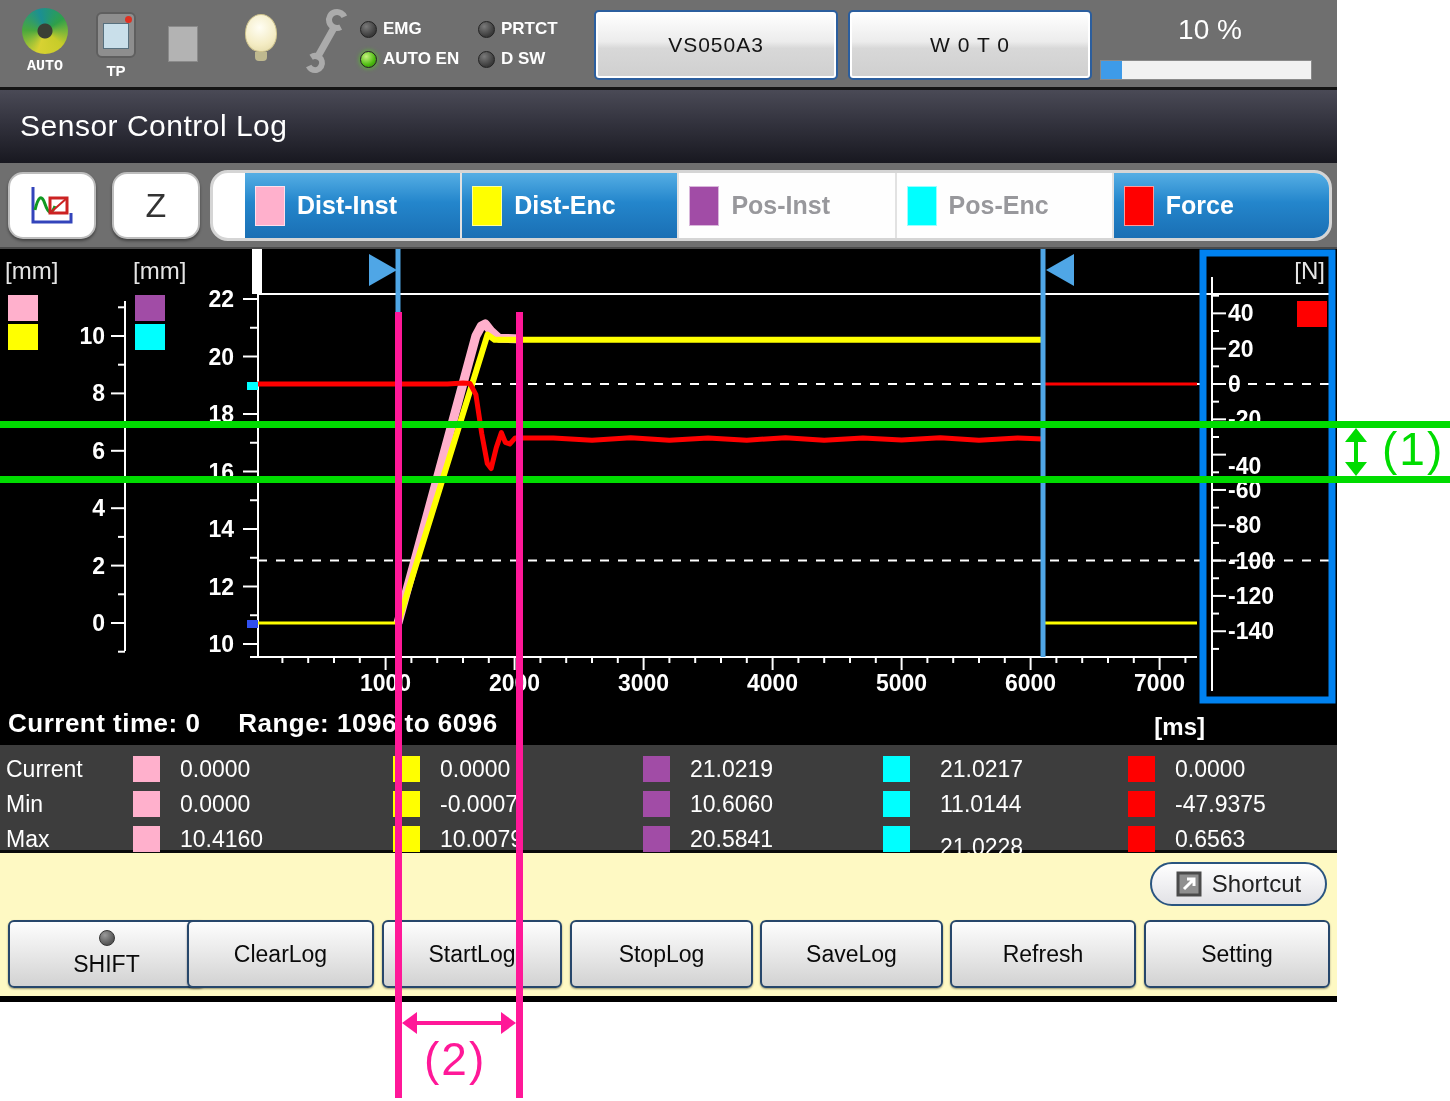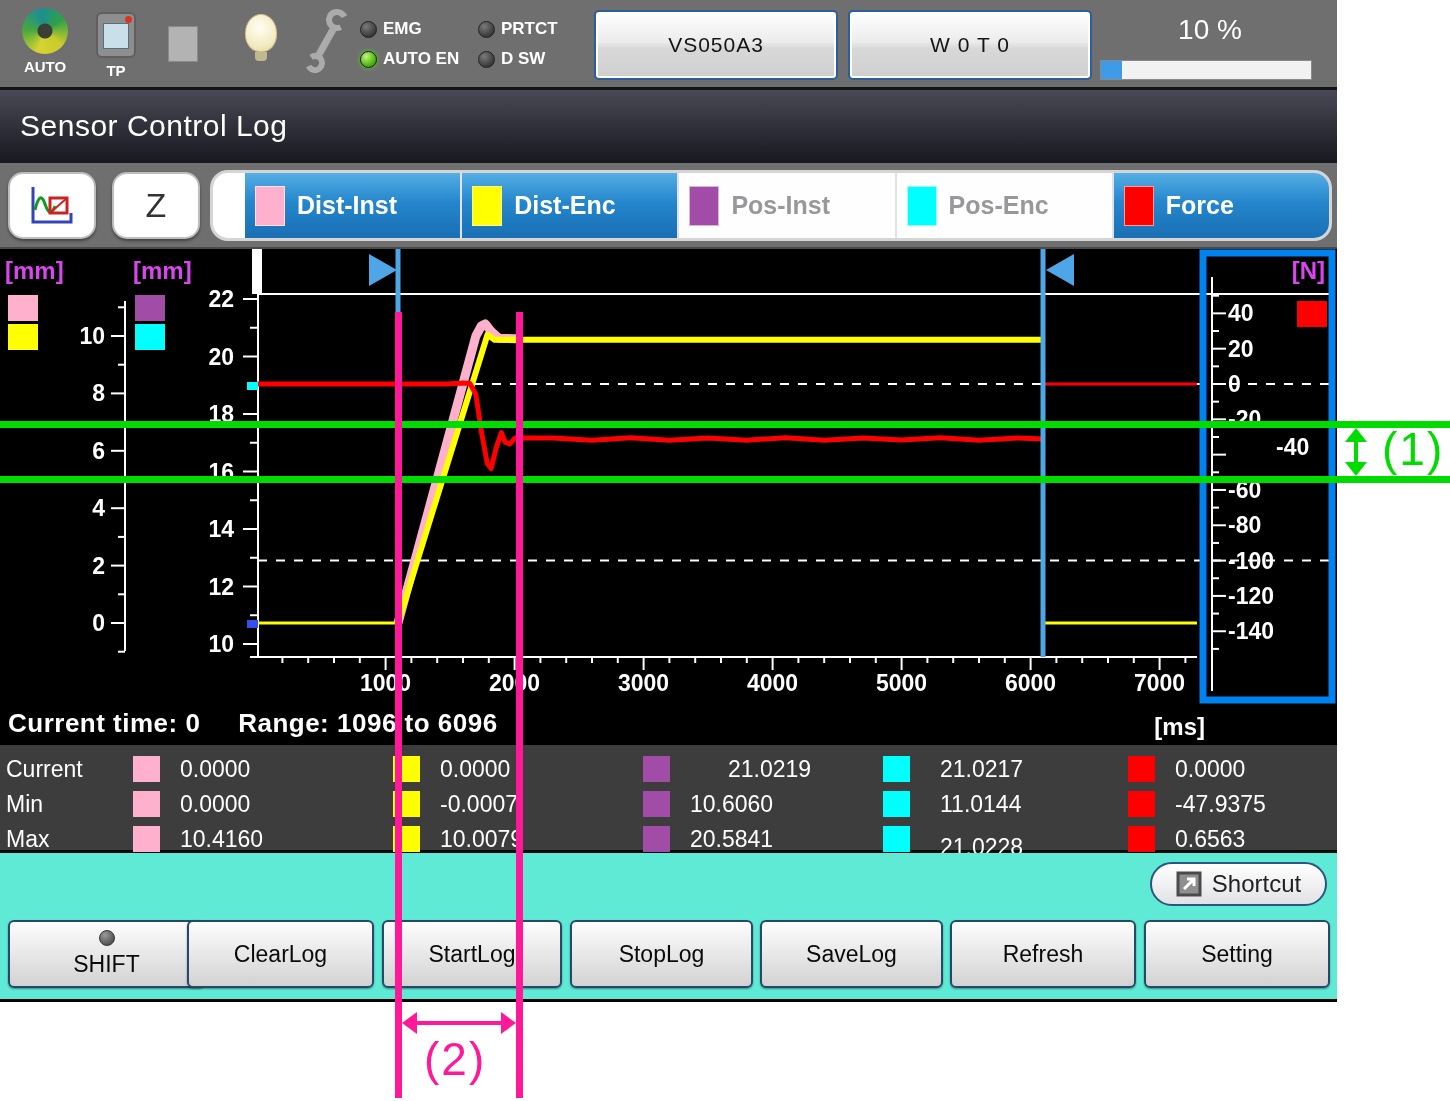--- a/index.html
+++ b/index.html
@@ -59,40 +59,40 @@
   .tab:last-child { border-right:none; }
   .tab.active { background:linear-gradient(180deg,#55AEE4 0%,#2486CC 45%,#1A6FB4 100%); }
   .tab .swatch { width:30px; height:40px; flex:0 0 30px; border:1px solid rgba(255,255,255,.6); }
   .tab .tab-label { font-size:25px; font-weight:bold; color:#98989C; }
   .tab.active .tab-label { color:#fff; }
 
   
   #chart { position:absolute; left:0; top:247px; width:1337px; height:498px; background:#000; border-top:2px solid #4a4a4a; }
   #plot-svg { position:absolute; left:0; top:0; }
   .axlabel { position:absolute; color:#fff; font-size:23px; font-weight:bold; line-height:26px; white-space:nowrap; }
-  .unit { position:absolute; color:#d946ef; font-size:24px; font-weight:bold; }
+  .unit { position:absolute; color:#e5e5e5; font-size:24px; font-weight:normal; }
   .swatch-abs { position:absolute; }
   .cursor-tri { position:absolute; width:0; height:0; cursor:pointer; }
   #tri-left { left:369px; top:5px; border-top:16px solid transparent; border-bottom:16px solid transparent;
               border-left:28px solid var(--cursor-blue); }
   #tri-right { left:1046px; top:5px; border-top:16px solid transparent; border-bottom:16px solid transparent;
                border-right:28px solid var(--cursor-blue); }
   #status { position:absolute; left:8px; top:459px; color:#fff; font-size:26px; font-weight:bold; letter-spacing:0.5px; }
   #status-range { margin-left:30px; }
   #ms-label { position:absolute; left:1120px; top:464px; width:85px; text-align:right; color:#fff; font-size:24px; font-weight:bold; }
 
   
   #datatable { position:absolute; left:0; top:745px; width:1337px; height:108px; background:#3D3D3D; border-bottom:3px solid #0a0a0a; }
   .trow { position:absolute; left:0; width:1337px; height:30px; }
   .trow-label { position:absolute; left:6px; color:#fff; font-size:23px; line-height:28px; }
   .tswatch { position:absolute; top:1px; width:27px; height:26px; }
   .tval { position:absolute; color:#fff; font-size:23px; line-height:28px; }
 
   
-  #bottombar { position:absolute; left:0; top:853px; width:1337px; height:149px; background:#5eead4; border-bottom:3px solid #000000;text-decoration:underline; }
+  #bottombar { position:absolute; left:0; top:853px; width:1337px; height:149px; background:#fef9c3; border-bottom:6px solid #000000;text-decoration:underline; }
   #shortcut-btn { position:absolute; left:1150px; top:9px; width:177px; height:44px; border-radius:22px;
                   border:2px solid #2A5580; background:linear-gradient(180deg,#FFFFFF,#E2E2E6);
                   display:flex; align-items:center; justify-content:center; gap:10px; font-size:24px; color:#222; cursor:pointer; }
   .fn-btn { position:absolute; top:67px; height:68px; border:2px solid #27476B; border-radius:6px;
             background:linear-gradient(180deg,#FDFDFD,#E8E8E8 50%,#D2D2D2); box-shadow:0 1px 2px rgba(0,0,0,.4);
             font-size:23px; color:#0a0a0a; display:flex; align-items:center; justify-content:center; cursor:pointer; }
   .fn-btn .shift-led { position:absolute; top:8px; left:50%; margin-left:-8px; width:16px; height:16px; border-radius:50%;
             background:radial-gradient(circle at 35% 30%, #9a9a9a, #555 70%); border:1px solid #333; }
   .fn-btn.shift { flex-direction:column; justify-content:flex-end; padding-bottom:8px; }
 
@@ -114,21 +114,21 @@
       border-top:11px solid transparent; border-bottom:11px solid transparent; border-left:15px solid var(--ann-magenta); }
   #ann2-label { position:absolute; left:424px; top:1032px; font-size:46px; color:var(--ann-magenta); z-index:71; letter-spacing:2px; }
 </style>
 </head>
 <body>
 
 <div id="app">
 
   <div id="toolbar">
     <div class="tb-icon" id="auto-swirl"></div>
-    <div class="tb-label" style="left:18px; top:58px; width:54px;">AUTO</div>
+    <div class="tb-label" style="left:18px; top:58px; width:54px;font-family:Liberation Mono, monospace;">AUTO</div>
     <div class="tb-icon" id="tp-body">
       <div id="tp-screen"></div>
       <div id="tp-dot"></div>
     </div>
     <div class="tb-label" style="left:96px; top:62px; width:40px;">TP</div>
     <div class="tb-icon" id="sq-icon"></div>
     <div class="tb-icon" id="bulb"></div>
     <div id="bulb-base"></div>
     <div class="tb-icon" style="left:303px; top:8px;">
       <svg width="46" height="66" viewBox="0 0 46 66">
@@ -329,21 +329,21 @@
       <div class="axlabel" style="left: 174px; top: 94.5px; width: 60px; text-align: right;">20</div>
       <div class="axlabel" style="left: 174px; top: 152px; width: 60px; text-align: right;">18</div>
       <div class="axlabel" style="left: 174px; top: 209.5px; width: 60px; text-align: right;">16</div>
       <div class="axlabel" style="left: 174px; top: 267px; width: 60px; text-align: right;">14</div>
       <div class="axlabel" style="left: 174px; top: 324.5px; width: 60px; text-align: right;">12</div>
       <div class="axlabel" style="left: 174px; top: 382px; width: 60px; text-align: right;">10</div>
       <div class="axlabel" style="left: 1228px; top: 51.36px;">40</div>
       <div class="axlabel" style="left: 1228px; top: 86.68px;">20</div>
       <div class="axlabel" style="left: 1228px; top: 122px;">0</div>
       <div class="axlabel" style="left: 1228px; top: 157.32px;">-20</div>
-      <div class="axlabel" style="left: 1228px; top: 185px; margin-left: 48px;">-40</div>
+      <div class="axlabel" style="left: 1228px; top: 204px;">-40</div>
       <div class="axlabel" style="left: 1228px; top: 227.96px;">-60</div>
       <div class="axlabel" style="left: 1228px; top: 263.28px;">-80</div>
       <div class="axlabel" style="left: 1228px; top: 298.6px;">-100</div>
       <div class="axlabel" style="left: 1228px; top: 333.92px;">-120</div>
       <div class="axlabel" style="left: 1228px; top: 369.24px;">-140</div>
       <div class="axlabel" style="left: 340.6px; top: 421px; width: 90px; text-align: center;">1000</div>
       <div class="axlabel" style="left: 469.6px; top: 421px; width: 90px; text-align: center;">2000</div>
       <div class="axlabel" style="left: 598.6px; top: 421px; width: 90px; text-align: center;">3000</div>
       <div class="axlabel" style="left: 727.6px; top: 421px; width: 90px; text-align: center;">4000</div>
       <div class="axlabel" style="left: 856.6px; top: 421px; width: 90px; text-align: center;">5000</div>
@@ -357,21 +357,21 @@
     </div>
 
   <div id="datatable">
       <div class="trow" style="top: 10px;">
         <div class="trow-label">Current</div>
         <div class="tswatch" style="left: 133px; background: rgb(255, 176, 204);"></div>
         <div class="tval" style="left: 180px;">0.0000</div>
         <div class="tswatch" style="left: 393px; background: rgb(255, 255, 0);"></div>
         <div class="tval" style="left: 440px;">0.0000</div>
         <div class="tswatch" style="left: 643px; background: rgb(161, 76, 166);"></div>
-        <div class="tval" style="left: 728px;">21.0219</div>
+        <div class="tval" style="left: 690px;">21.0219</div>
         <div class="tswatch" style="left: 883px; background: rgb(0, 255, 255);"></div>
         <div class="tval" style="left: 940px;">21.0217</div>
         <div class="tswatch" style="left: 1128px; background: rgb(255, 0, 0);"></div>
         <div class="tval" style="left: 1175px;">0.0000</div>
       </div>
       <div class="trow" style="top: 45px;">
         <div class="trow-label">Min</div>
         <div class="tswatch" style="left: 133px; background: rgb(255, 176, 204);"></div>
         <div class="tval" style="left: 180px;">0.0000</div>
         <div class="tswatch" style="left: 393px; background: rgb(255, 255, 0);"></div>

